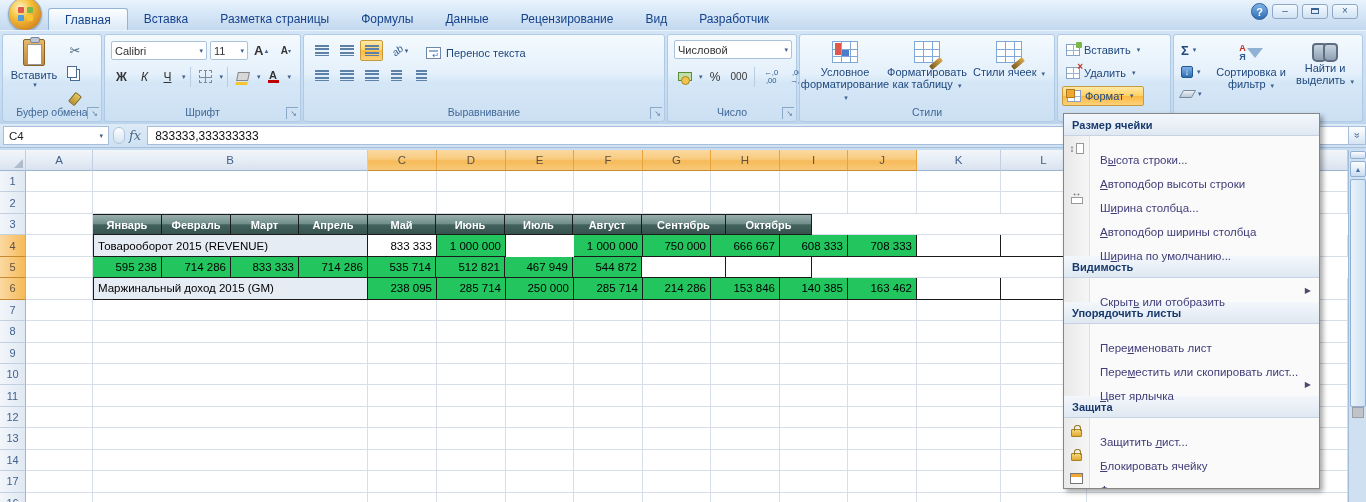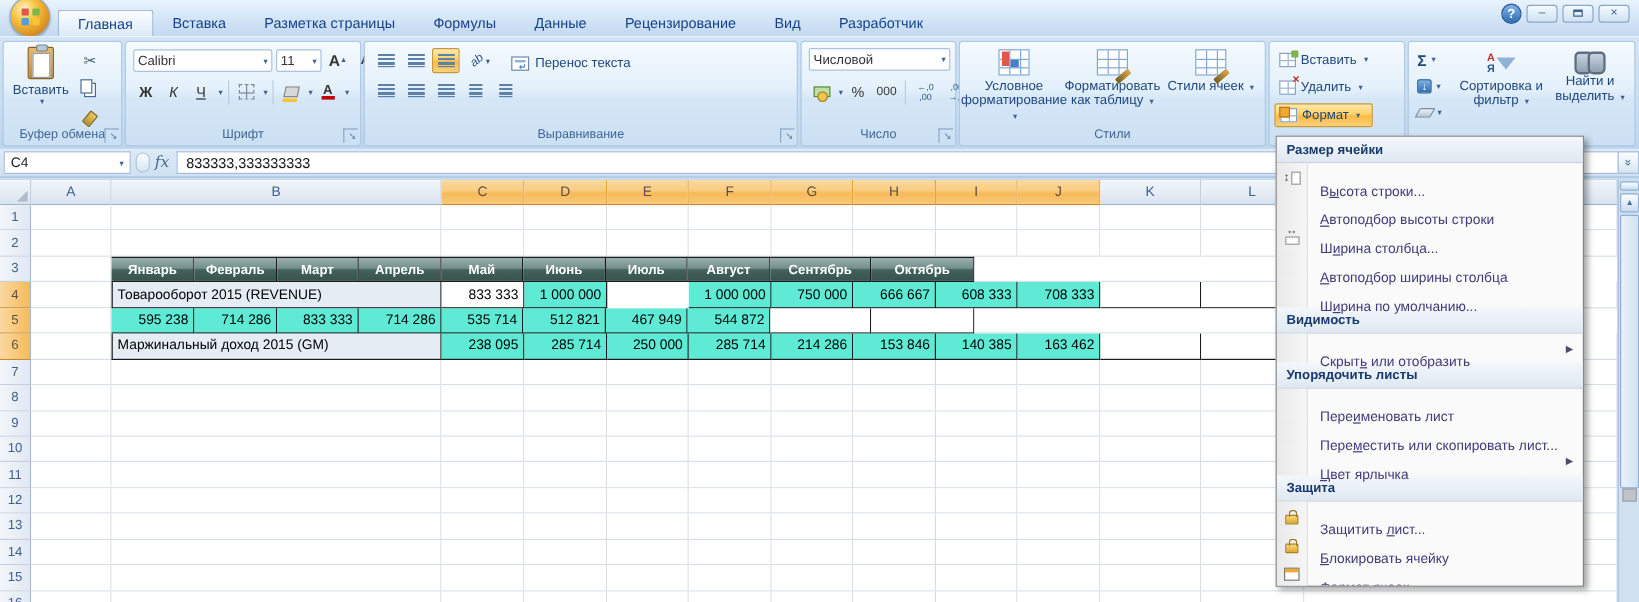--- a/index.html
+++ b/index.html
@@ -166,21 +166,21 @@
     background:linear-gradient(90deg,#F2F6FB,#E0E8F2); color:#40618C; font-size:11px;
     display:flex; align-items:center; justify-content:center; }
   .rh.selr { background:linear-gradient(90deg,#FBD9A2,#F6BA58); border-bottom:1px solid #C88A2E; color:#5F5142; }
   .gc { flex:none; border-right:1px solid #D7DEE8; border-bottom:1px solid #D7DEE8; background:#fff; }
   .th-cell { flex:none; background:linear-gradient(180deg,#9AAFAD 0%,#71908C 45%,#43625D 52%,#37534E 100%);
     border:1px solid #1B1B1B; border-left:none; color:#fff; font-weight:bold; font-size:11px;
     display:flex; align-items:center; justify-content:center; overflow:hidden; white-space:nowrap; }
   .th-first { border-left:1px solid #1B1B1B; }
   .tb-label { flex:none; background:#E6ECF4; border-right:1px solid #1B1B1B; border-bottom:1px solid #1B1B1B; border-left:1px solid #1B1B1B;
     font-size:11.5px; color:#000; display:flex; align-items:center; padding-left:4px; overflow:hidden; white-space:nowrap; }
-  .tb-data { flex:none; background:#5eead4; border-right:1px solid #1B1B1B; border-bottom:1px solid #1B1B1B;
+  .tb-data { flex:none; background:#22c55e; border-right:1px solid #1B1B1B; border-bottom:1px solid #1B1B1B;
     font-size:11.5px; color:#000; display:flex; align-items:center; justify-content:flex-end; padding-right:4px; overflow:hidden; white-space:nowrap; }
   .tb-data.activecell { background:#fff; }
   .tb-empty { flex:none; background:#fff; border-right:1px solid #1B1B1B; border-bottom:1px solid #1B1B1B; }
 
   
   .vscroll { position:absolute; right:0; top:150px; width:18px; height:352px; background:#CFE0F1; border-left:1px solid #A0BCD8; }
   .split { position:absolute; left:1px; top:1px; width:16px; height:8px; background:linear-gradient(180deg,#FDFEFF,#C9DCEF); border:1px solid #8FB0D4; border-radius:2px; }
   .sbtn-up { position:absolute; left:1px; top:11px; width:16px; height:16px; background:linear-gradient(180deg,#FDFEFF,#C9DCEF); border:1px solid #8FB0D4; border-radius:2px; color:#4470A8; font-size:7px; text-align:center; line-height:15px; }
   .thumb { position:absolute; left:1px; top:29px; width:16px; height:228px; background:linear-gradient(90deg,#E9F2FA,#CFE2F3); border:1px solid #8FB0D4; border-radius:2px; }
   .thumb-chip { position:absolute; left:3px; top:257px; width:12px; height:11px; background:#C0C4C8; border:1px solid #9AA0A6; }
@@ -252,21 +252,21 @@
         <div class="mini-btn">
             <span class="painter-icon"></span>
           </div>
       </div>
       <div class="grp-label">Буфер обмена</div>
       <div class="launcher">↘</div>
     </div>
 
     <div class="grp" style="left:104px; width:197px;">
       <div class="fg-row1">
-        <div class="combo" style="width:116px;">
+        <div class="combo" style="width:96px;">
           <span>Calibri</span>
           <span class="darr">▾</span>
         </div>
         <div class="combo" style="width:38px;">
           <span>11</span>
           <span class="darr">▾</span>
         </div>
         <div class="fbtn">
             <span class="grow-a">A</span>
             <span class="caret-up">▲</span>
@@ -693,21 +693,21 @@
           <div class="gc" style="width: 69px;"></div>
           <div class="gc" style="width: 68px;"></div>
           <div class="gc" style="width: 69px;"></div>
           <div class="gc" style="width: 68px;"></div>
           <div class="gc" style="width: 69px;"></div>
           <div class="gc" style="width: 84px;"></div>
           <div class="gc" style="width: 86px;"></div>
           <div class="gc" style="width: 261px;"></div>
         </div>
         <div class="grow">
-          <div class="rh">15</div>
+          <div class="rh">17</div>
           <div class="gc" style="width: 67px;"></div>
           <div class="gc" style="width: 275px;"></div>
           <div class="gc" style="width: 69px;"></div>
           <div class="gc" style="width: 69px;"></div>
           <div class="gc" style="width: 68px;"></div>
           <div class="gc" style="width: 69px;"></div>
           <div class="gc" style="width: 68px;"></div>
           <div class="gc" style="width: 69px;"></div>
           <div class="gc" style="width: 68px;"></div>
           <div class="gc" style="width: 69px;"></div>

